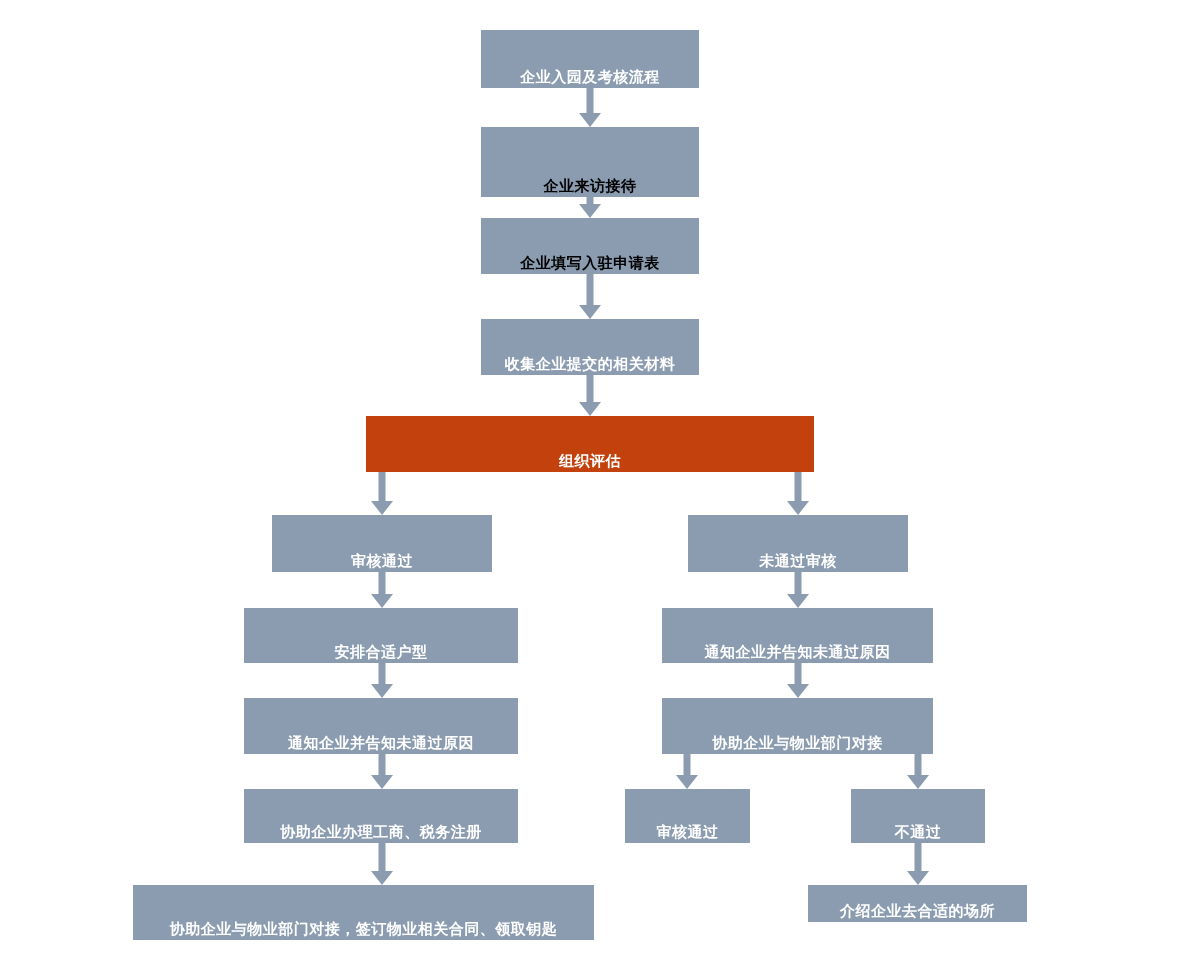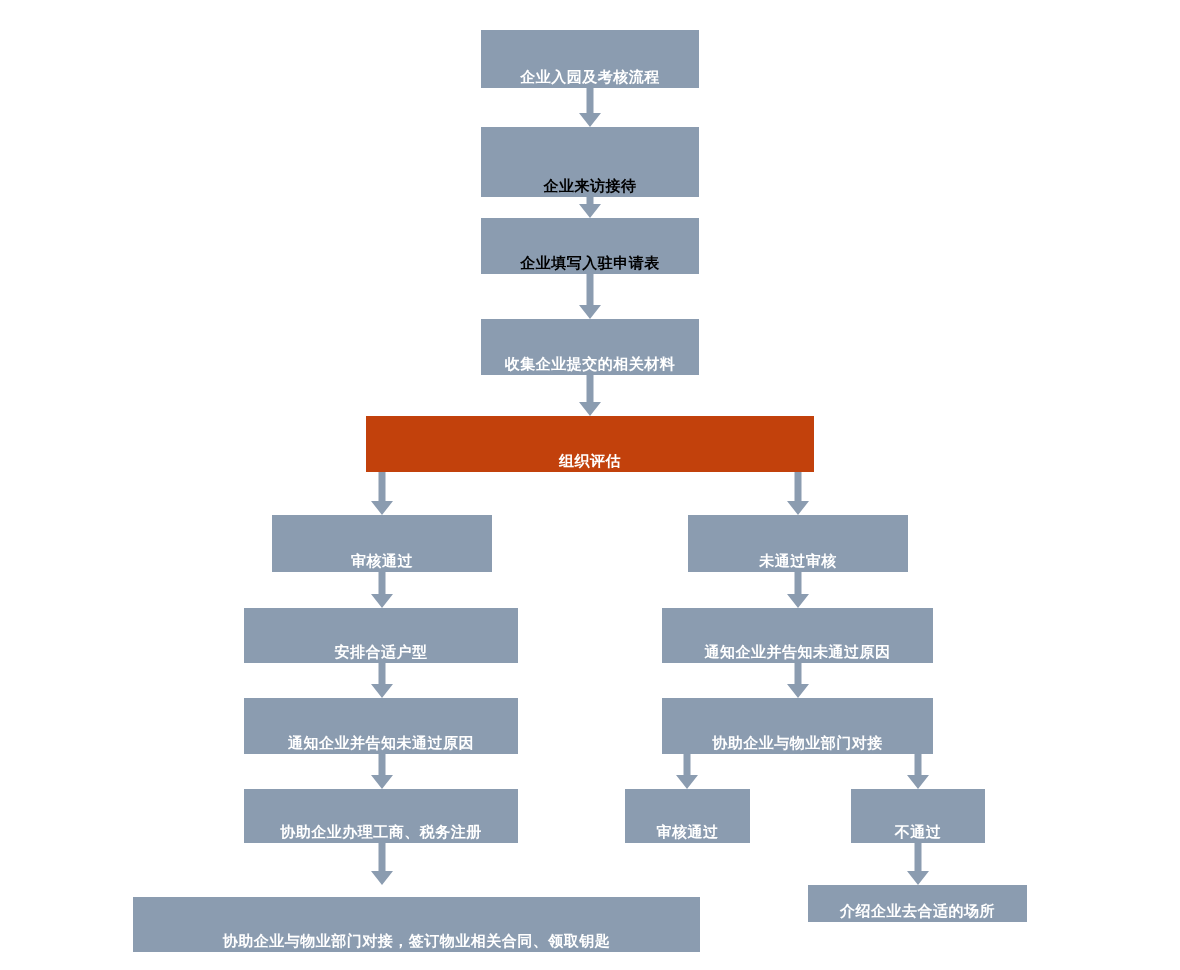--- a/index.html
+++ b/index.html
@@ -171,20 +171,20 @@
       </div>
       <div class="node" style="left: 244px; top: 789px; width: 274px; height: 54px; background: rgb(139, 156, 176); color: rgb(255, 255, 255);">
         <span>协助企业办理工商、税务注册</span>
       </div>
       <div class="node" style="left: 625px; top: 789px; width: 125px; height: 54px; background: rgb(139, 156, 176); color: rgb(255, 255, 255);">
         <span>审核通过</span>
       </div>
       <div class="node" style="left: 851px; top: 789px; width: 134px; height: 54px; background: rgb(139, 156, 176); color: rgb(255, 255, 255);">
         <span>不通过</span>
       </div>
-      <div class="node" style="left: 133px; top: 885px; width: 567px; height: 55px; background: rgb(139, 156, 176); color: rgb(255, 255, 255); margin-top: 12px;">
+      <div class="node" style="left: 133px; top: 885px; width: 461px; height: 55px; background: rgb(139, 156, 176); color: rgb(255, 255, 255);">
         <span>协助企业与物业部门对接，签订物业相关合同、领取钥匙</span>
       </div>
       <div class="node" style="left: 808px; top: 885px; width: 219px; height: 37px; background: rgb(139, 156, 176); color: rgb(255, 255, 255);">
         <span>介绍企业去合适的场所</span>
       </div>
     </div>
 </div>
 
 </body></html>

